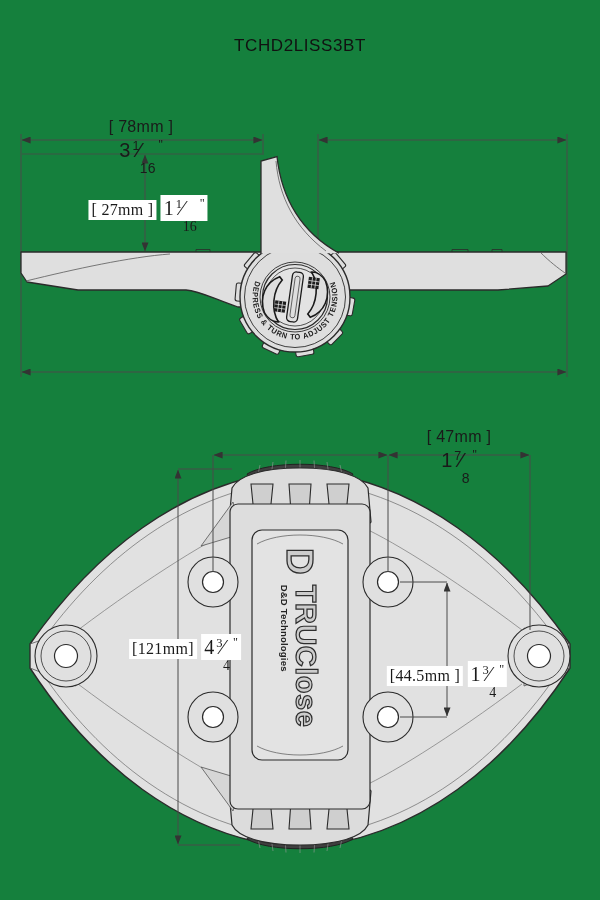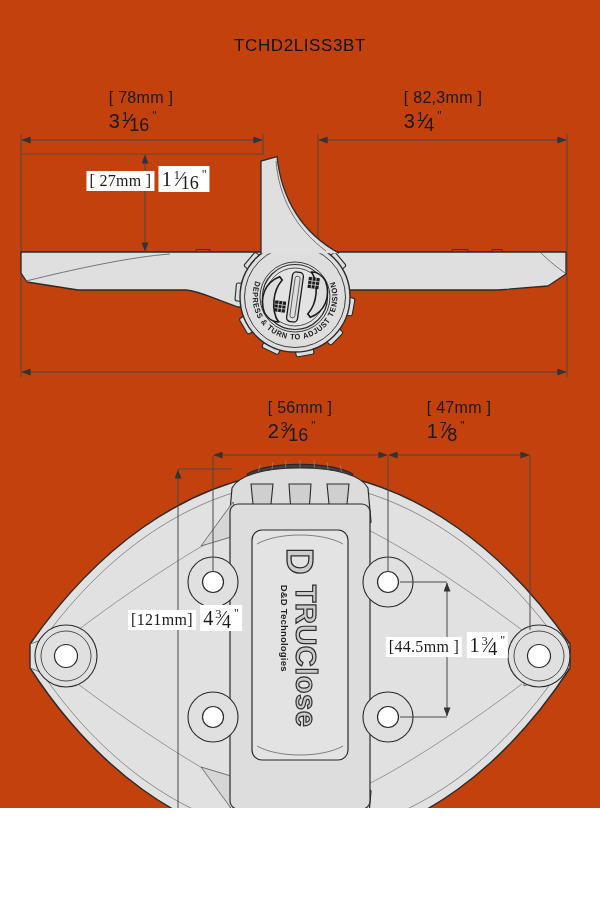--- a/index.html
+++ b/index.html
@@ -1,28 +1,28 @@
 <!DOCTYPE html>
 <html><head>
 <meta charset="utf-8">
 <style>
   html,body{margin:0;padding:0;background:#fff;}
-  .page{position:relative;width:600px;height:808px;background:#c2410c;overflow:hidden;
+  .page{position:relative;width:600px;height:900px;background:#15803d;overflow:hidden;
         font-family:"Liberation Sans",sans-serif;color:#1a1a1a;}
   .title{position:absolute;left:0;right:0;top:36px;text-align:center;
          font-size:17px;letter-spacing:.6px;color:#111;}
   svg{position:absolute;left:0;}
-  .dim{position:absolute;transform:translateX(-50%);line-height:1.25;
-       color:#1a1a1a;white-space:nowrap;}
+  .dim{position:absolute;transform:translateX(-50%);text-align:center;line-height:1.25;
+       color:#1a1a1a;white-space:nowrap;margin-top:29px;}
   .dim .mm{font-size:16px;letter-spacing:.3px;}
   .dim.bg .mm, .dim.bg .fr{background:#fff;padding:0 3px;display:inline-block;font-family:Liberation Serif, serif;}
   .fr{font-size:20px;}
   .fr .num{font-size:12.5px;position:relative;top:-7px;margin-left:2px;}
   .fr .sl{font-size:21px;margin:0 -1.5px;}
-  .fr .den{font-size:18px;position:relative;top:3px;}
+  .fr .den{font-size:14px;position:relative;top:16px;}
   .fr .unit{font-size:12px;position:relative;top:-8px;margin-left:3px;}
   
   .brand-box{position:absolute;left:252px;top:530px;width:96px;height:230px;overflow:hidden;}
   .brand-rot{width:230px;height:96px;transform:rotate(90deg) translateY(-96px);
              transform-origin:top left;display:flex;align-items:center;gap:10px;
              padding-left:18px;box-sizing:border-box;}
   .dlogo{font-size:37px;font-weight:bold;color:#cccccc;-webkit-text-stroke:1.3px #2e2e2e;
          line-height:1;}
   .brandstack{display:flex;flex-direction:column;align-items:flex-start;}
   .brandname{font-size:29px;font-weight:bold;letter-spacing:.5px;color:#cccccc;
@@ -205,35 +205,27 @@
         <span class="company">D&amp;D Technologies</span>
       </span>
     </div>
   </div>
 
   <div class="dim" style="left:141px;top:88px">
     <div class="mm">[ 78mm ]</div>
     <div class="fr"><span>3</span><span class="num">1</span><span class="sl">⁄</span><span class="den">16</span><span class="unit">"</span></div>
   </div>
 
-  <div class="dim" style="left:443px;top:88px">
-    <div class="mm">[ 82,3mm ]</div>
-    <div class="fr"><span>3</span><span class="num">1</span><span class="sl">⁄</span><span class="den">4</span><span class="unit">"</span></div>
-  </div>
 
   <div class="dim bg" style="left:148px;top:166px">
     <div class="mm">[ 27mm ]</div>
     <div class="fr"><span>1</span><span class="num">1</span><span class="sl">⁄</span><span class="den">16</span><span class="unit">"</span></div>
   </div>
 
 
-  <div class="dim" style="left:300px;top:398px">
-    <div class="mm">[ 56mm ]</div>
-    <div class="fr"><span>2</span><span class="num">3</span><span class="sl">⁄</span><span class="den">16</span><span class="unit">"</span></div>
-  </div>
 
   <div class="dim" style="left:459px;top:398px">
     <div class="mm">[ 47mm ]</div>
     <div class="fr"><span>1</span><span class="num">7</span><span class="sl">⁄</span><span class="den">8</span><span class="unit">"</span></div>
   </div>
 
   <div class="dim bg" style="left:185px;top:605px">
     <div class="mm">[121mm]</div>
     <div class="fr"><span>4</span><span class="num">3</span><span class="sl">⁄</span><span class="den">4</span><span class="unit">"</span></div>
   </div>

